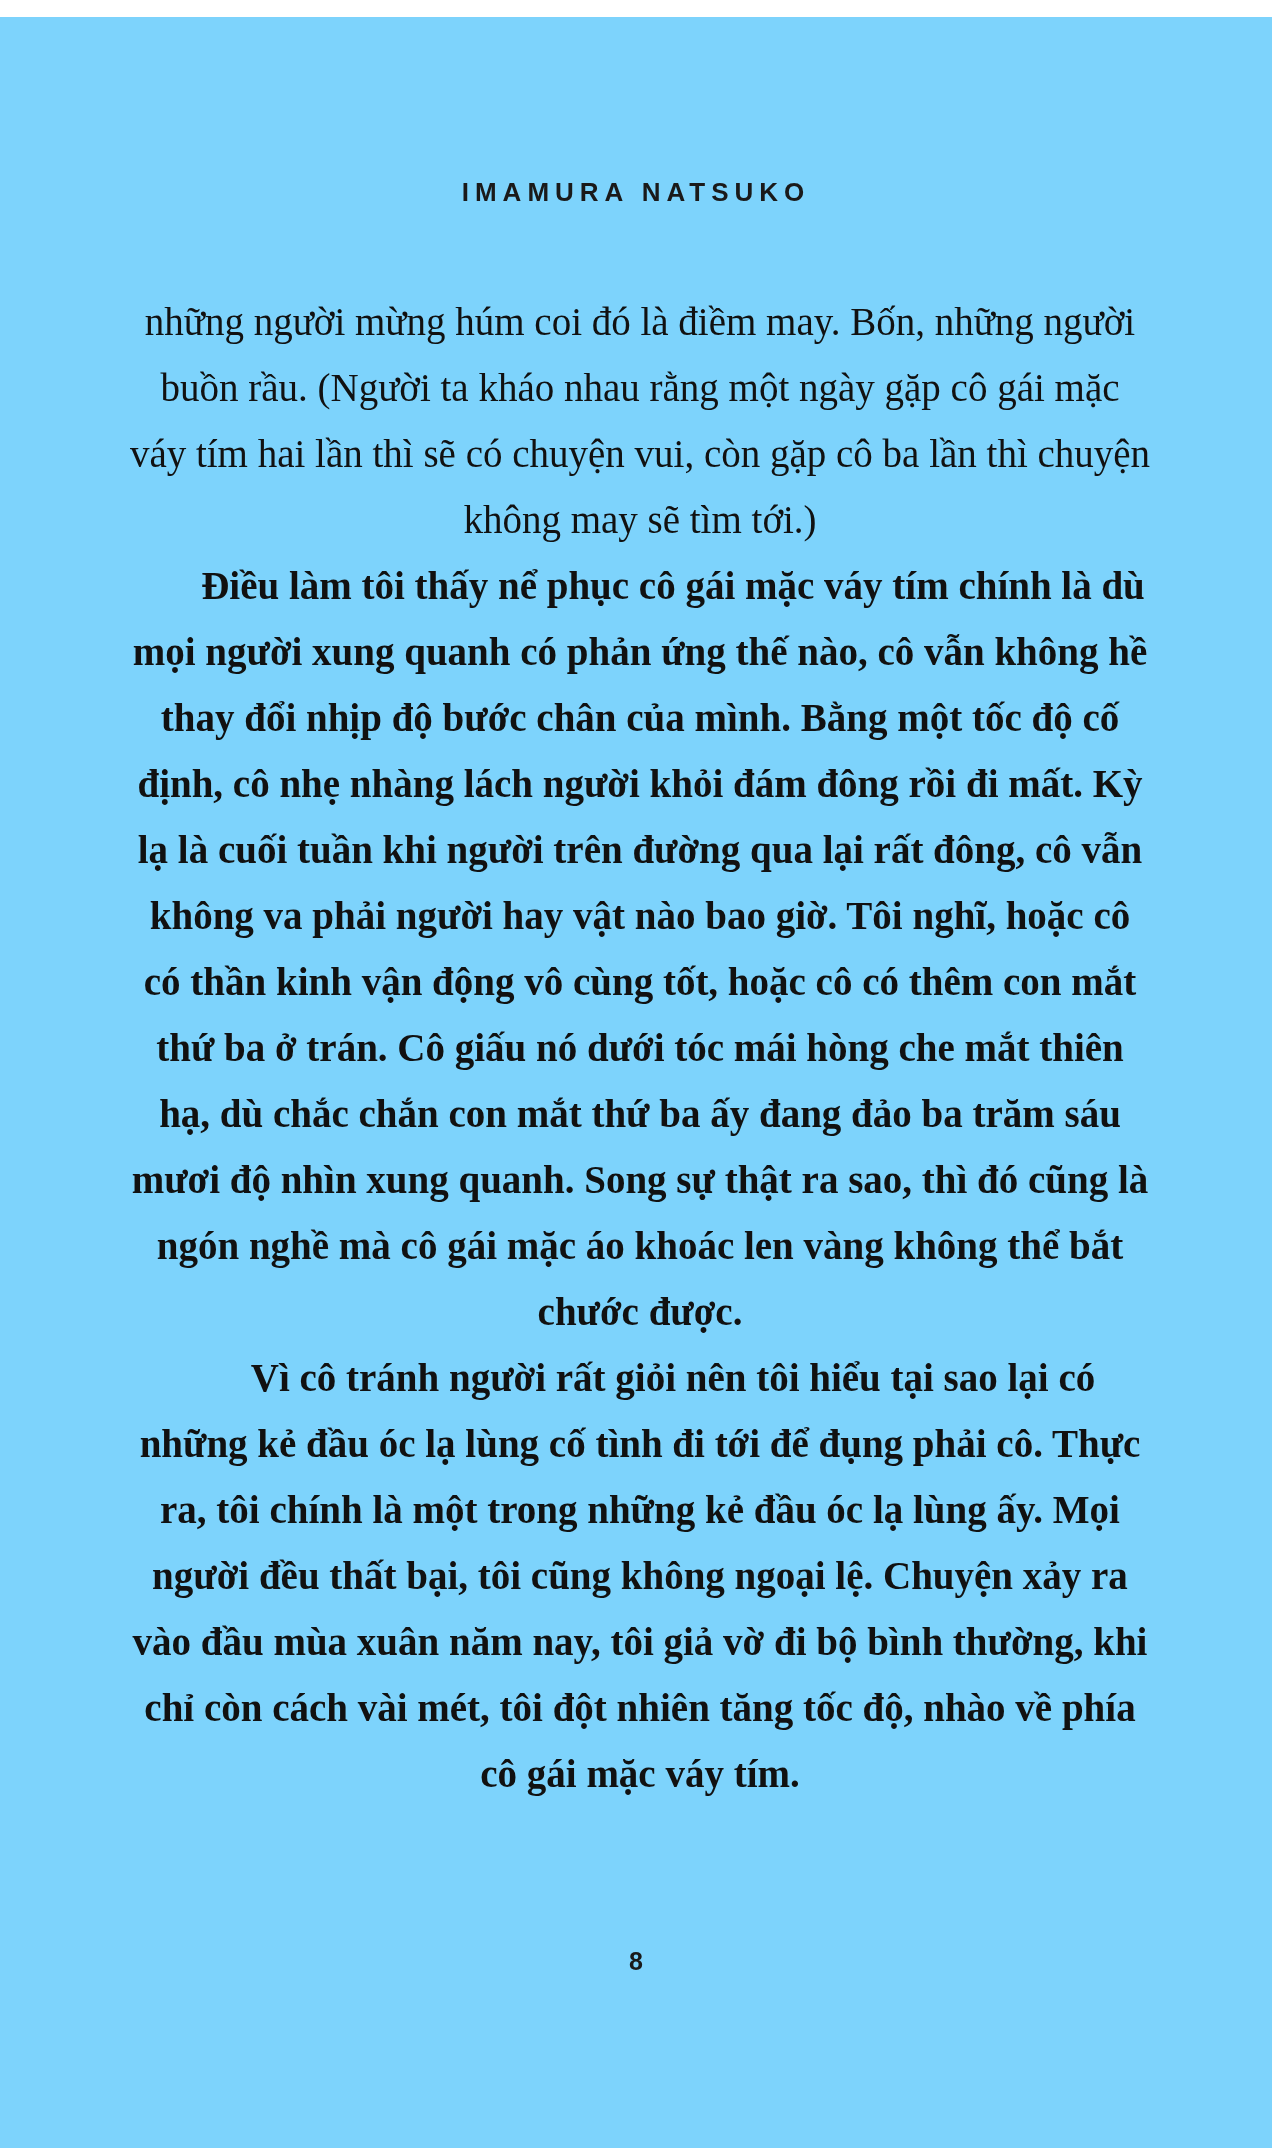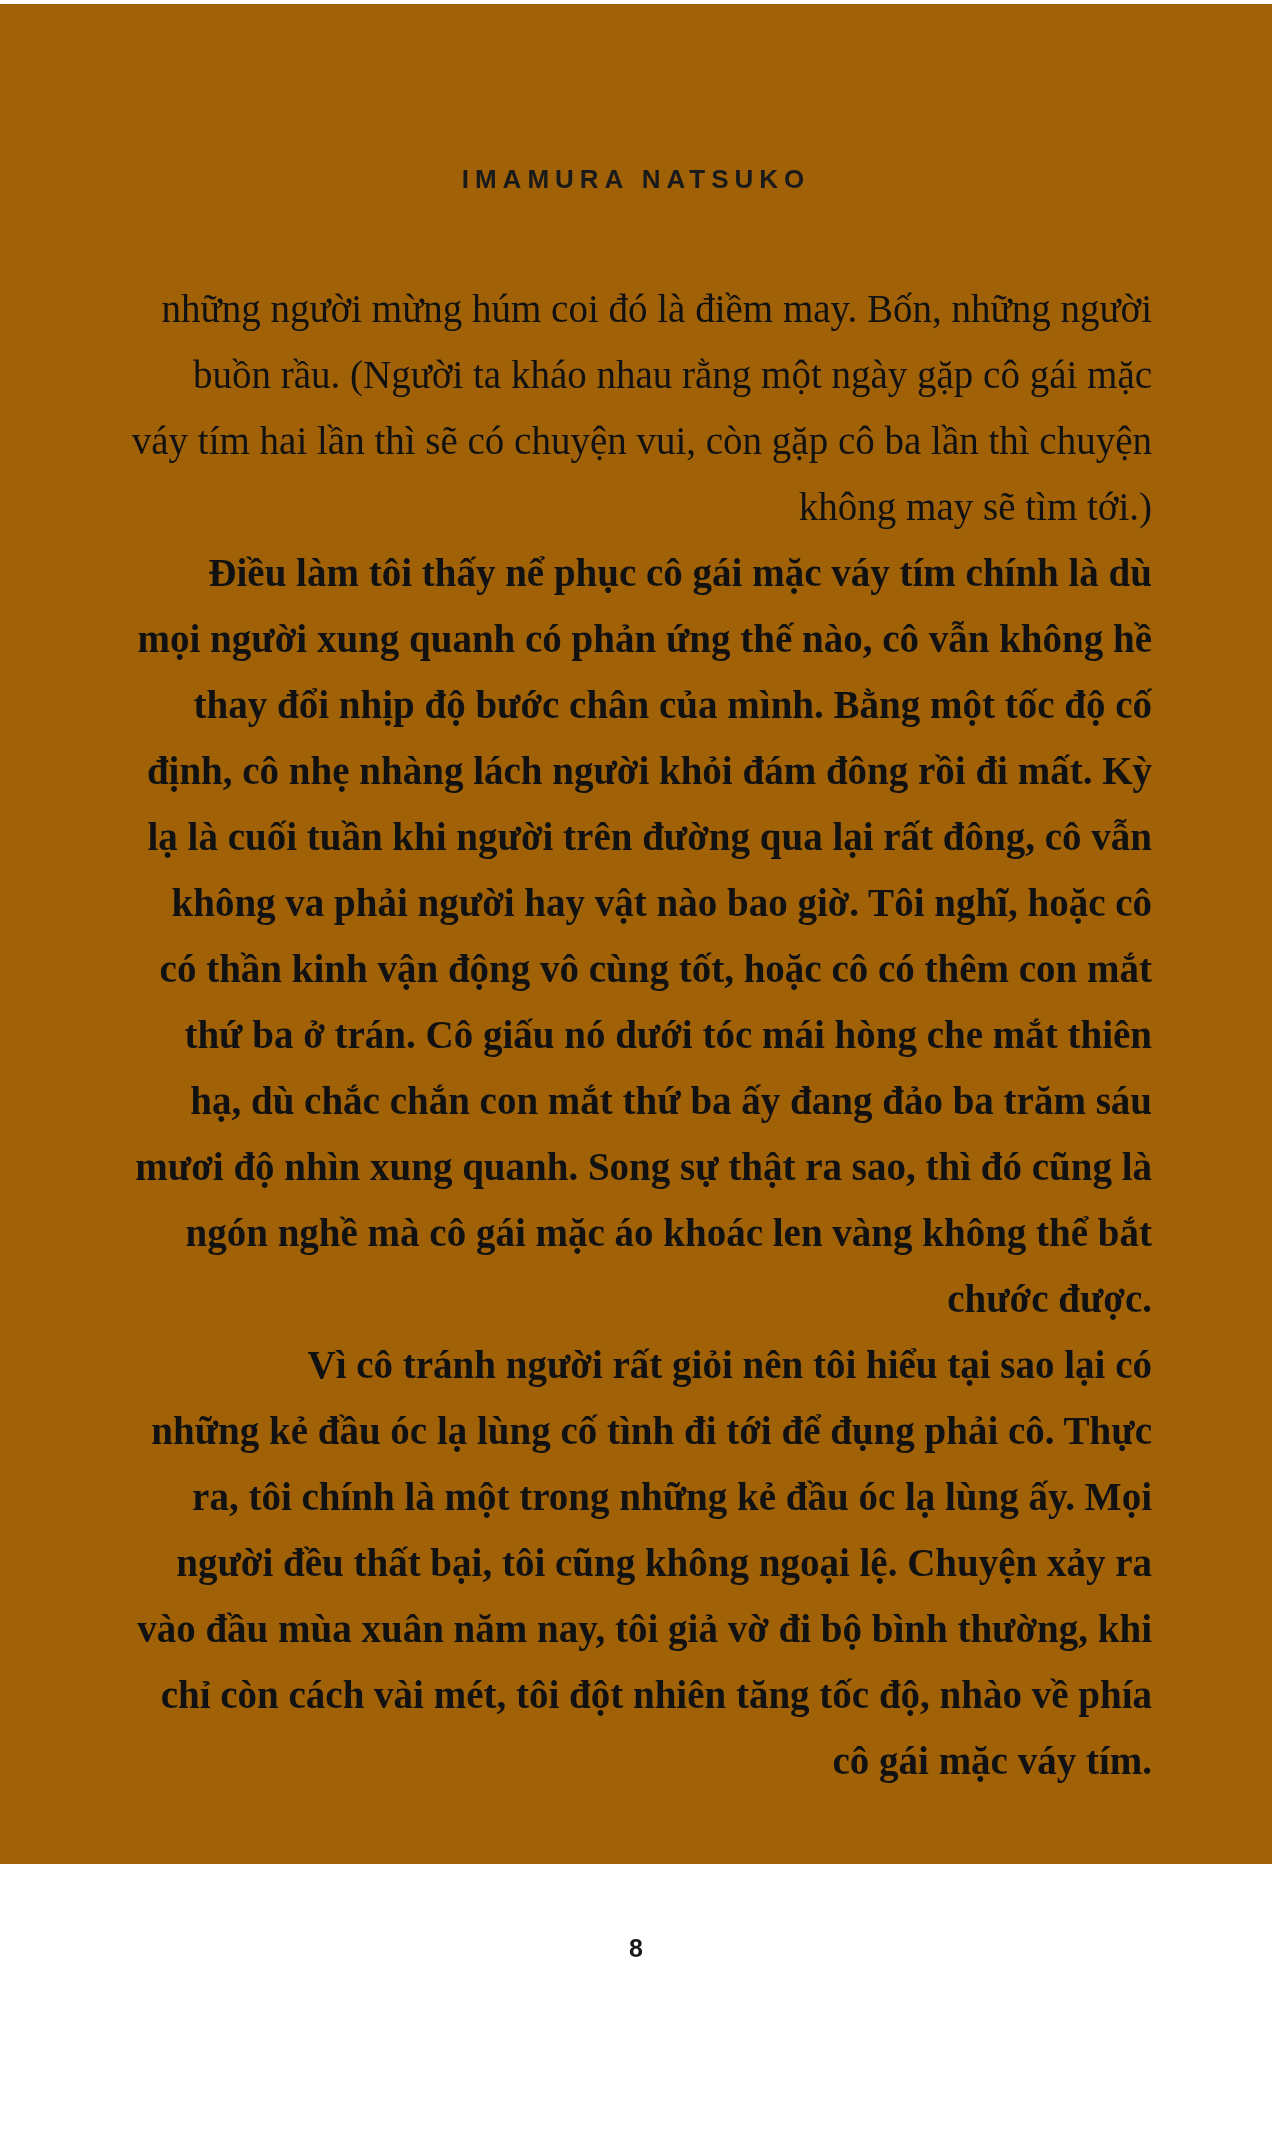--- a/index.html
+++ b/index.html
@@ -11,24 +11,24 @@
     width: 1272px;
     height: 2148px;
     font-family: "Liberation Serif", serif;
     color: #111111;
     position: relative;
     overflow: hidden;
   }
   .page {
     position: absolute;
     left: 0;
-    top: 4px;
+    top: 17px;
     width: 1272px;
-    height: 1860px;
-    background: #a16207;
+    height: 2132px;
+    background: #7dd3fc;
   }
   .running-head {
     position: absolute;
     left: 0;
     top: 160px;
     width: 1272px;
     text-align: center;
     font-family: "Liberation Sans", sans-serif;
     font-weight: bold;
     font-size: 26px;
@@ -37,21 +37,21 @@
   }
   .body-text {
     position: absolute;
     left: 128px;
     top: 272px;
     width: 1024px;
     font-family: "Liberation Serif", serif;
     font-size: 39px;
     line-height: 66px;
     color: #111111;
-    text-align: right;
+    text-align: center;
   }
   .body-text p {
     margin: 0;
   }
   .body-text p.indent {
     text-indent: 66px;
     font-weight: bold;
   }
   .folio {
     position: absolute;

